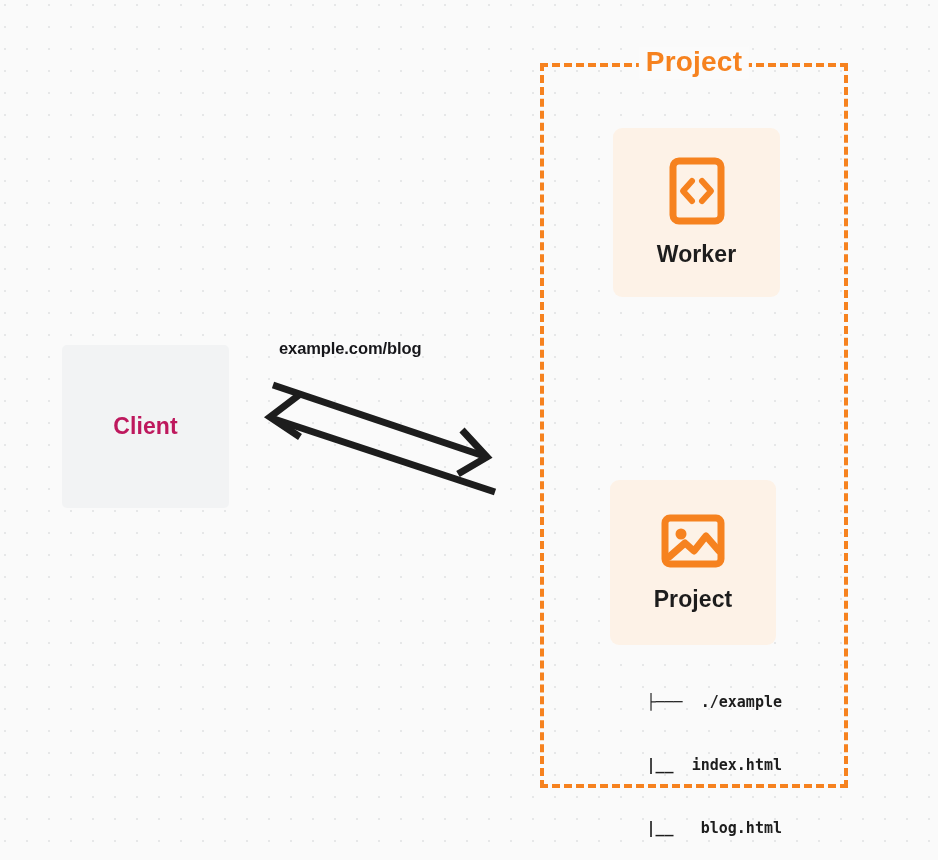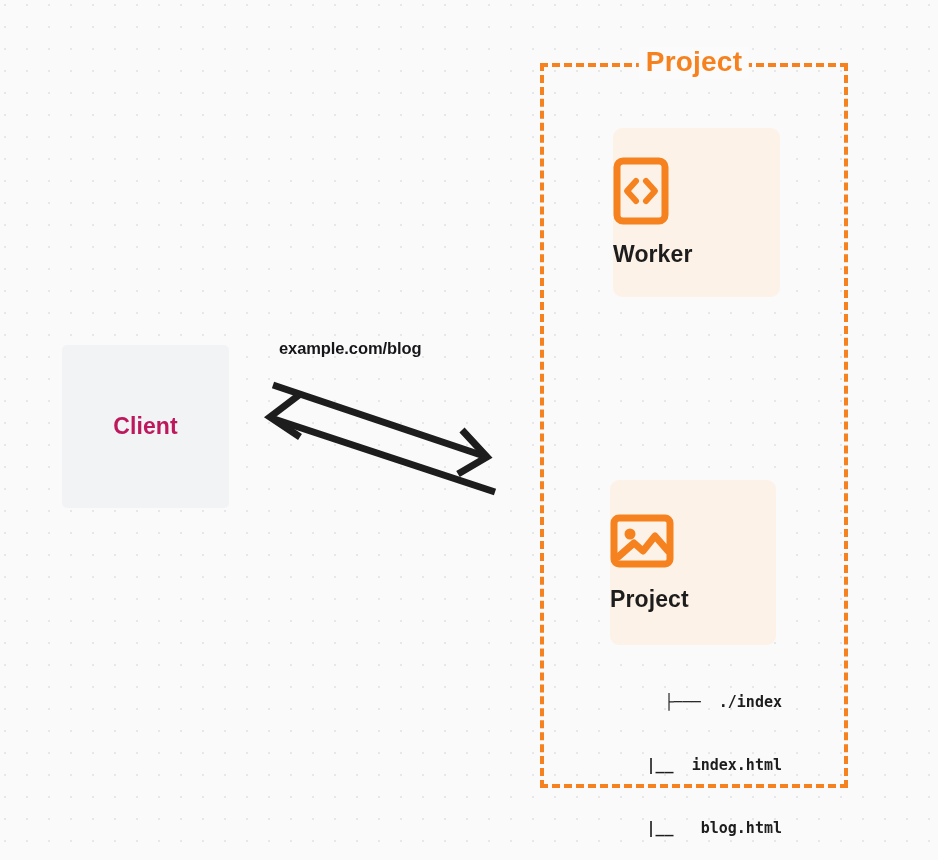--- a/index.html
+++ b/index.html
@@ -89,20 +89,21 @@
     letter-spacing: 0.2px;
   }
 
   
   .service-card {
     position: absolute;
     background: #fdf2e7;
     border-radius: 9px;
     display: flex;
     flex-direction: column;
+    align-items: center;
     justify-content: center;
   }
   #worker-card {
     left: 613px;
     top: 128px;
     width: 167px;
     height: 169px;
   }
   #assets-card {
     left: 610px;
@@ -181,19 +182,19 @@
       <svg width="64" height="58" viewBox="0 0 64 58" xmlns="http://www.w3.org/2000/svg">
         <rect x="4" y="6" width="56" height="46" rx="5" ry="5" fill="none" stroke="#f6821f" stroke-width="7"></rect>
         <circle cx="20" cy="22" r="5.5" fill="#f6821f"></circle>
         <polyline points="8,45 24,31 33,39 45,24 58,39" fill="none" stroke="#f6821f" stroke-width="7" stroke-linecap="round" stroke-linejoin="round"></polyline>
       </svg>
     </div>
     <span class="card-label">Project</span>
   </div>
 
   <div id="assets-tree">
-    <span class="tree-row">├───  ./index</span>
+    <span class="tree-row">├───  ./example</span>
     <span class="tree-row">   |__  index.html</span>
     <span class="tree-row">   |__   blog.html</span>
     
   </div>
 
 </div>
 
 </body></html>

